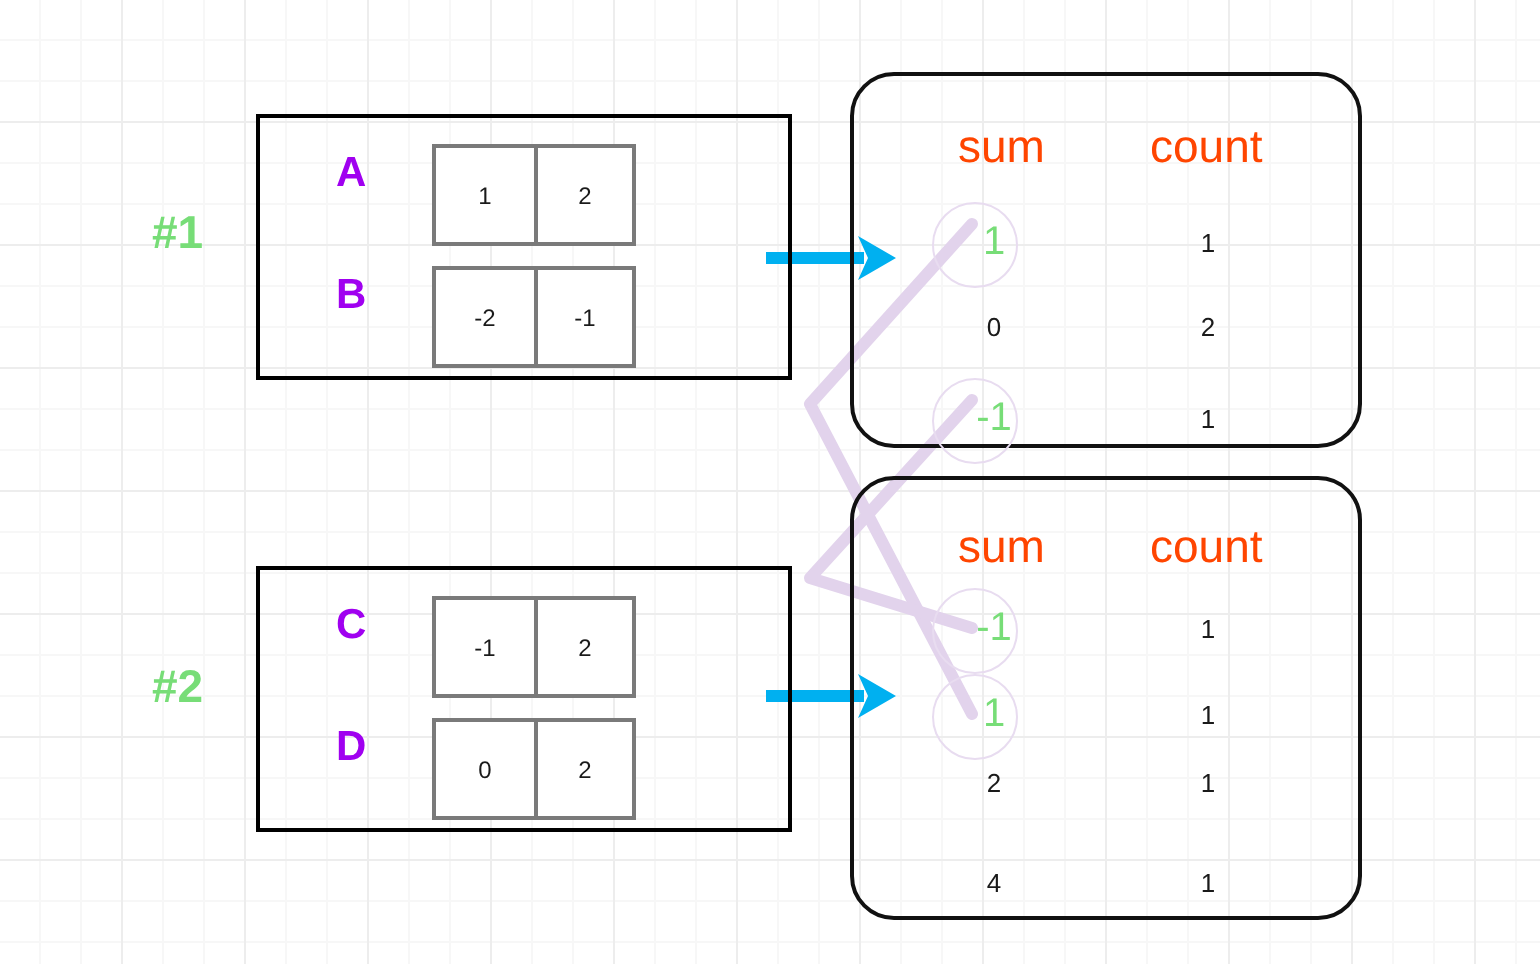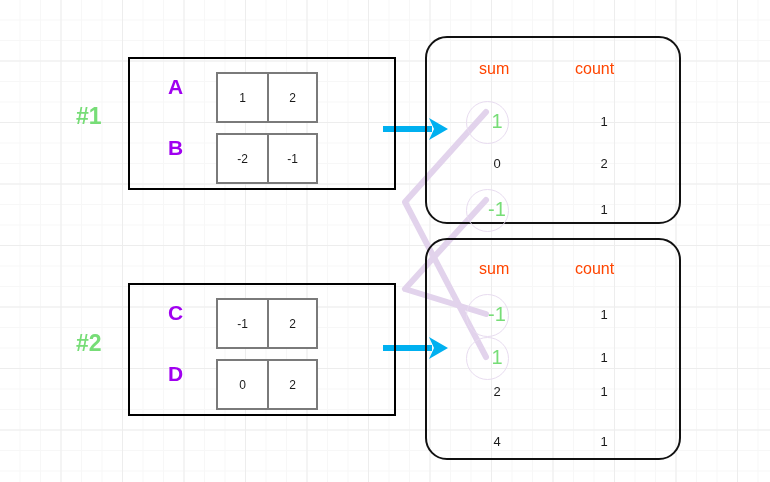--- a/index.html
+++ b/index.html
@@ -102,21 +102,21 @@
     background: transparent;
     box-sizing: border-box;
   }
   #panel-1 { left: 425px; top: 36px;  width: 256px; height: 188px; }
   #panel-2 { left: 425px; top: 238px; width: 256px; height: 222px; }
 
   .agg-header {
     position: absolute;
     color: #ff4500;
     font-family: "Liberation Sans", sans-serif;
-    font-size: 16px;
+    font-size: 23px;
     font-weight: normal;
     white-space: nowrap;
   }
   .hdr-sum   { left: 52px; }
   .hdr-count { left: 148px; }
 
   .agg-cell {
     position: absolute;
     font-family: "Liberation Sans", sans-serif;
     font-size: 13px;

